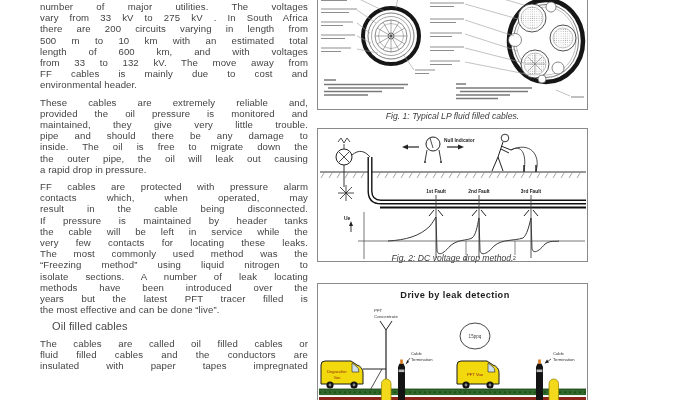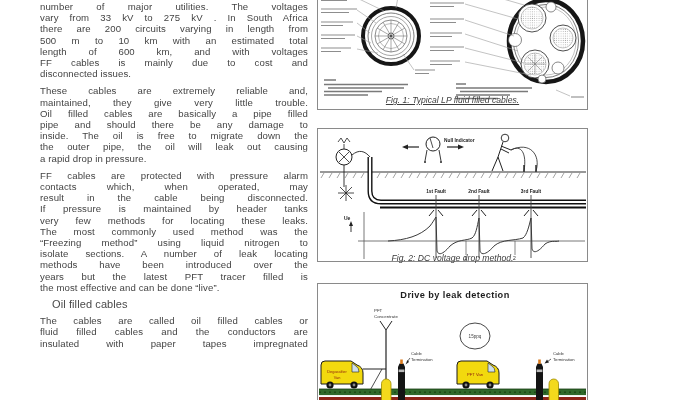--- a/index.html
+++ b/index.html
@@ -13,57 +13,59 @@
   .para .tline:last-child{text-align-last:left;}
   .para.cont .tline:last-child{text-align-last:justify;}
   .subhead{margin:5px 0 5px 12px;font-size:11px;color:#4a4a4a;}
   
   .fig-box{position:absolute;left:317px;width:271px;background:#fff;border:1px solid #8a8a8a;box-sizing:border-box;}
   #fig1-box{top:-10px;height:120px;}
   #fig2-box{top:128px;height:134px;}
   #fig3-box{top:283px;height:131px;}
   .fig-caption{position:absolute;left:317px;width:271px;text-align:center;
                font-size:8.6px;font-style:italic;color:#3d3d3d;}
-  #fig1-cap{top:95px;text-decoration:underline;}
+  #fig1-cap{top:111px;}
   #fig2-cap{top:253px;}
   svg{display:block;}
   .stub{stroke:#8d8d8d;stroke-width:1.1;}
   .note{stroke:#7a7a7a;stroke-width:1.3;}
   .lead{stroke:#9a9a9a;stroke-width:0.6;}
 </style>
 </head>
 <body>
 
 <div class="page">
 
   <div class="text-col">
     <div class="para">
         <div class="tline">number of major utilities. The voltages</div>
         <div class="tline">vary from 33 kV to 275 kV . In South Africa</div>
         <div class="tline">there are 200 circuits varying in length from</div>
         <div class="tline">500 m to 10 km with an estimated total</div>
         <div class="tline">length of 600 km, and with voltages</div>
+        <div class="tline">from 33 to 132 kV. The move away from</div>
         <div class="tline">FF cables is mainly due to cost and</div>
-        <div class="tline">disconnected issues.</div>
+        <div class="tline">environmental header.</div>
       </div>
     <div class="para">
         <div class="tline">These cables are extremely reliable and,</div>
+        <div class="tline">provided the oil pressure is monitored and</div>
         <div class="tline">maintained, they give very little trouble.</div>
-        <div class="tline">Oil filled cables are basically a pipe filled</div>
         <div class="tline">pipe and should there be any damage to</div>
         <div class="tline">inside. The oil is free to migrate down the</div>
         <div class="tline">the outer pipe, the oil will leak out causing</div>
         <div class="tline">a rapid drop in pressure.</div>
       </div>
     <div class="para">
         <div class="tline">FF cables are protected with pressure alarm</div>
         <div class="tline">contacts which, when operated, may</div>
         <div class="tline">result in the cable being disconnected.</div>
         <div class="tline">If pressure is maintained by header tanks</div>
-        <div class="tline">very few methods for locating these leaks.</div>
+        <div class="tline">the cable will be left in service while the</div>
+        <div class="tline">very few contacts for locating these leaks.</div>
         <div class="tline">The most commonly used method was the</div>
         <div class="tline">“Freezing method” using liquid nitrogen to</div>
         <div class="tline">isolate sections. A number of leak locating</div>
         <div class="tline">methods have been introduced over the</div>
         <div class="tline">years but the latest PFT tracer filled is</div>
         <div class="tline">the most effective and can be done “live”.</div>
       </div>
     <div class="subhead">Oil filled cables</div>
     <div class="para cont">
         <div class="tline">The cables are called oil filled cables or</div>

